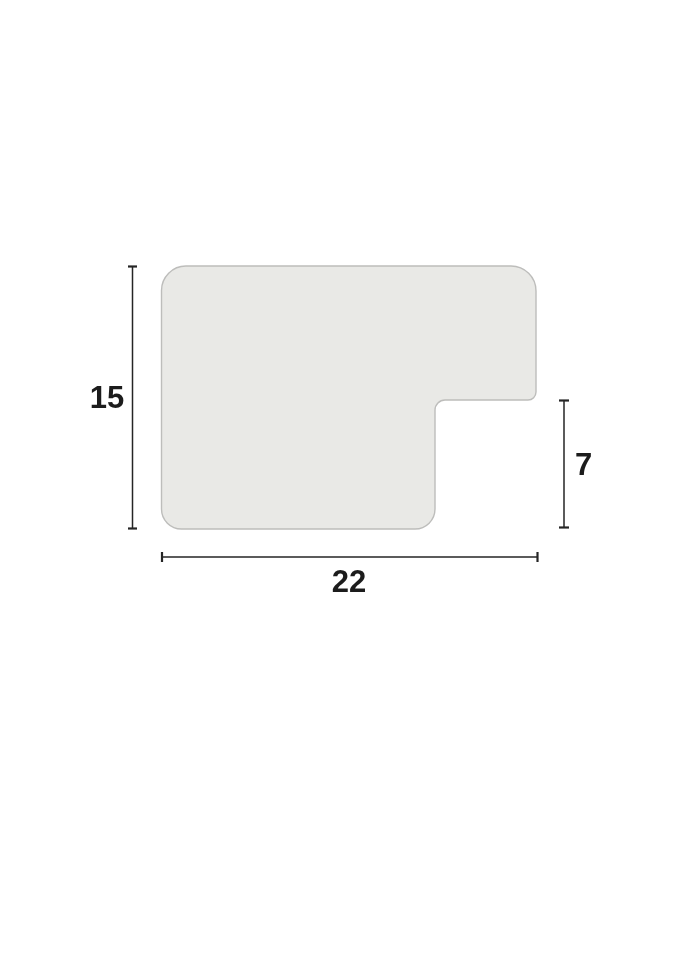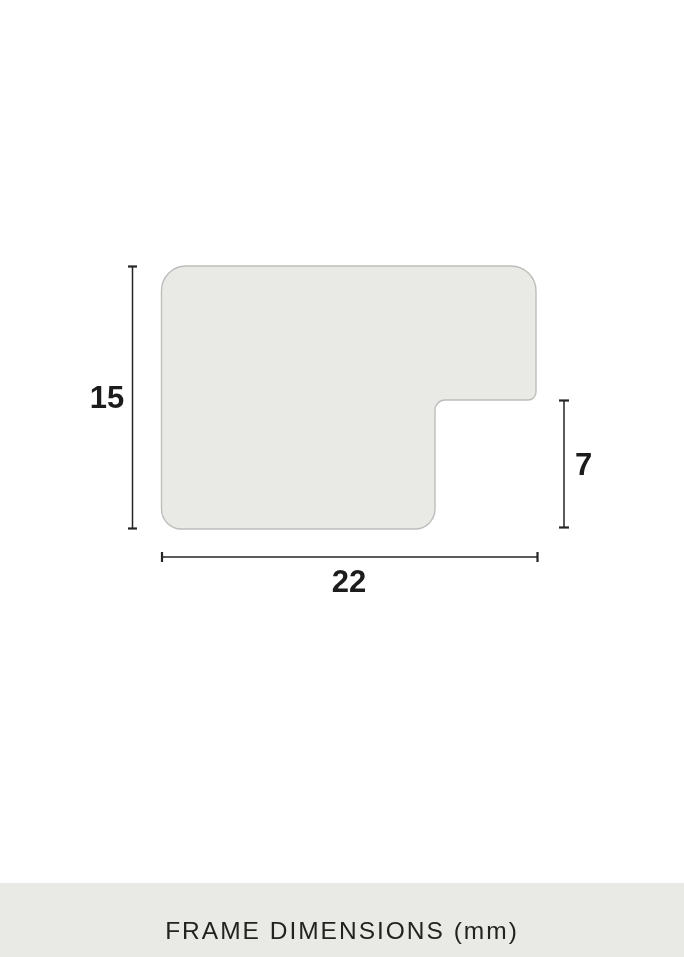--- a/index.html
+++ b/index.html
@@ -49,17 +49,13 @@
 
     <g stroke="#252525" stroke-width="1.5" fill="none">
       <line x1="162" y1="557" x2="537.5" y2="557"></line>
       <line x1="162" y1="552" x2="162" y2="562" stroke-width="2.2"></line>
       <line x1="537.5" y1="552" x2="537.5" y2="562" stroke-width="2.2"></line>
     </g>
 
     <text x="349" y="591.5" font-size="31" font-weight="bold" fill="#1c1c1c" text-anchor="middle">22</text>
   </svg>
 
-  <div class="footer">
-
-    <div class="footer-text">FRAME DIMENSIONS (mm)</div>
-  </div>
 </div>
 
 </body></html>

